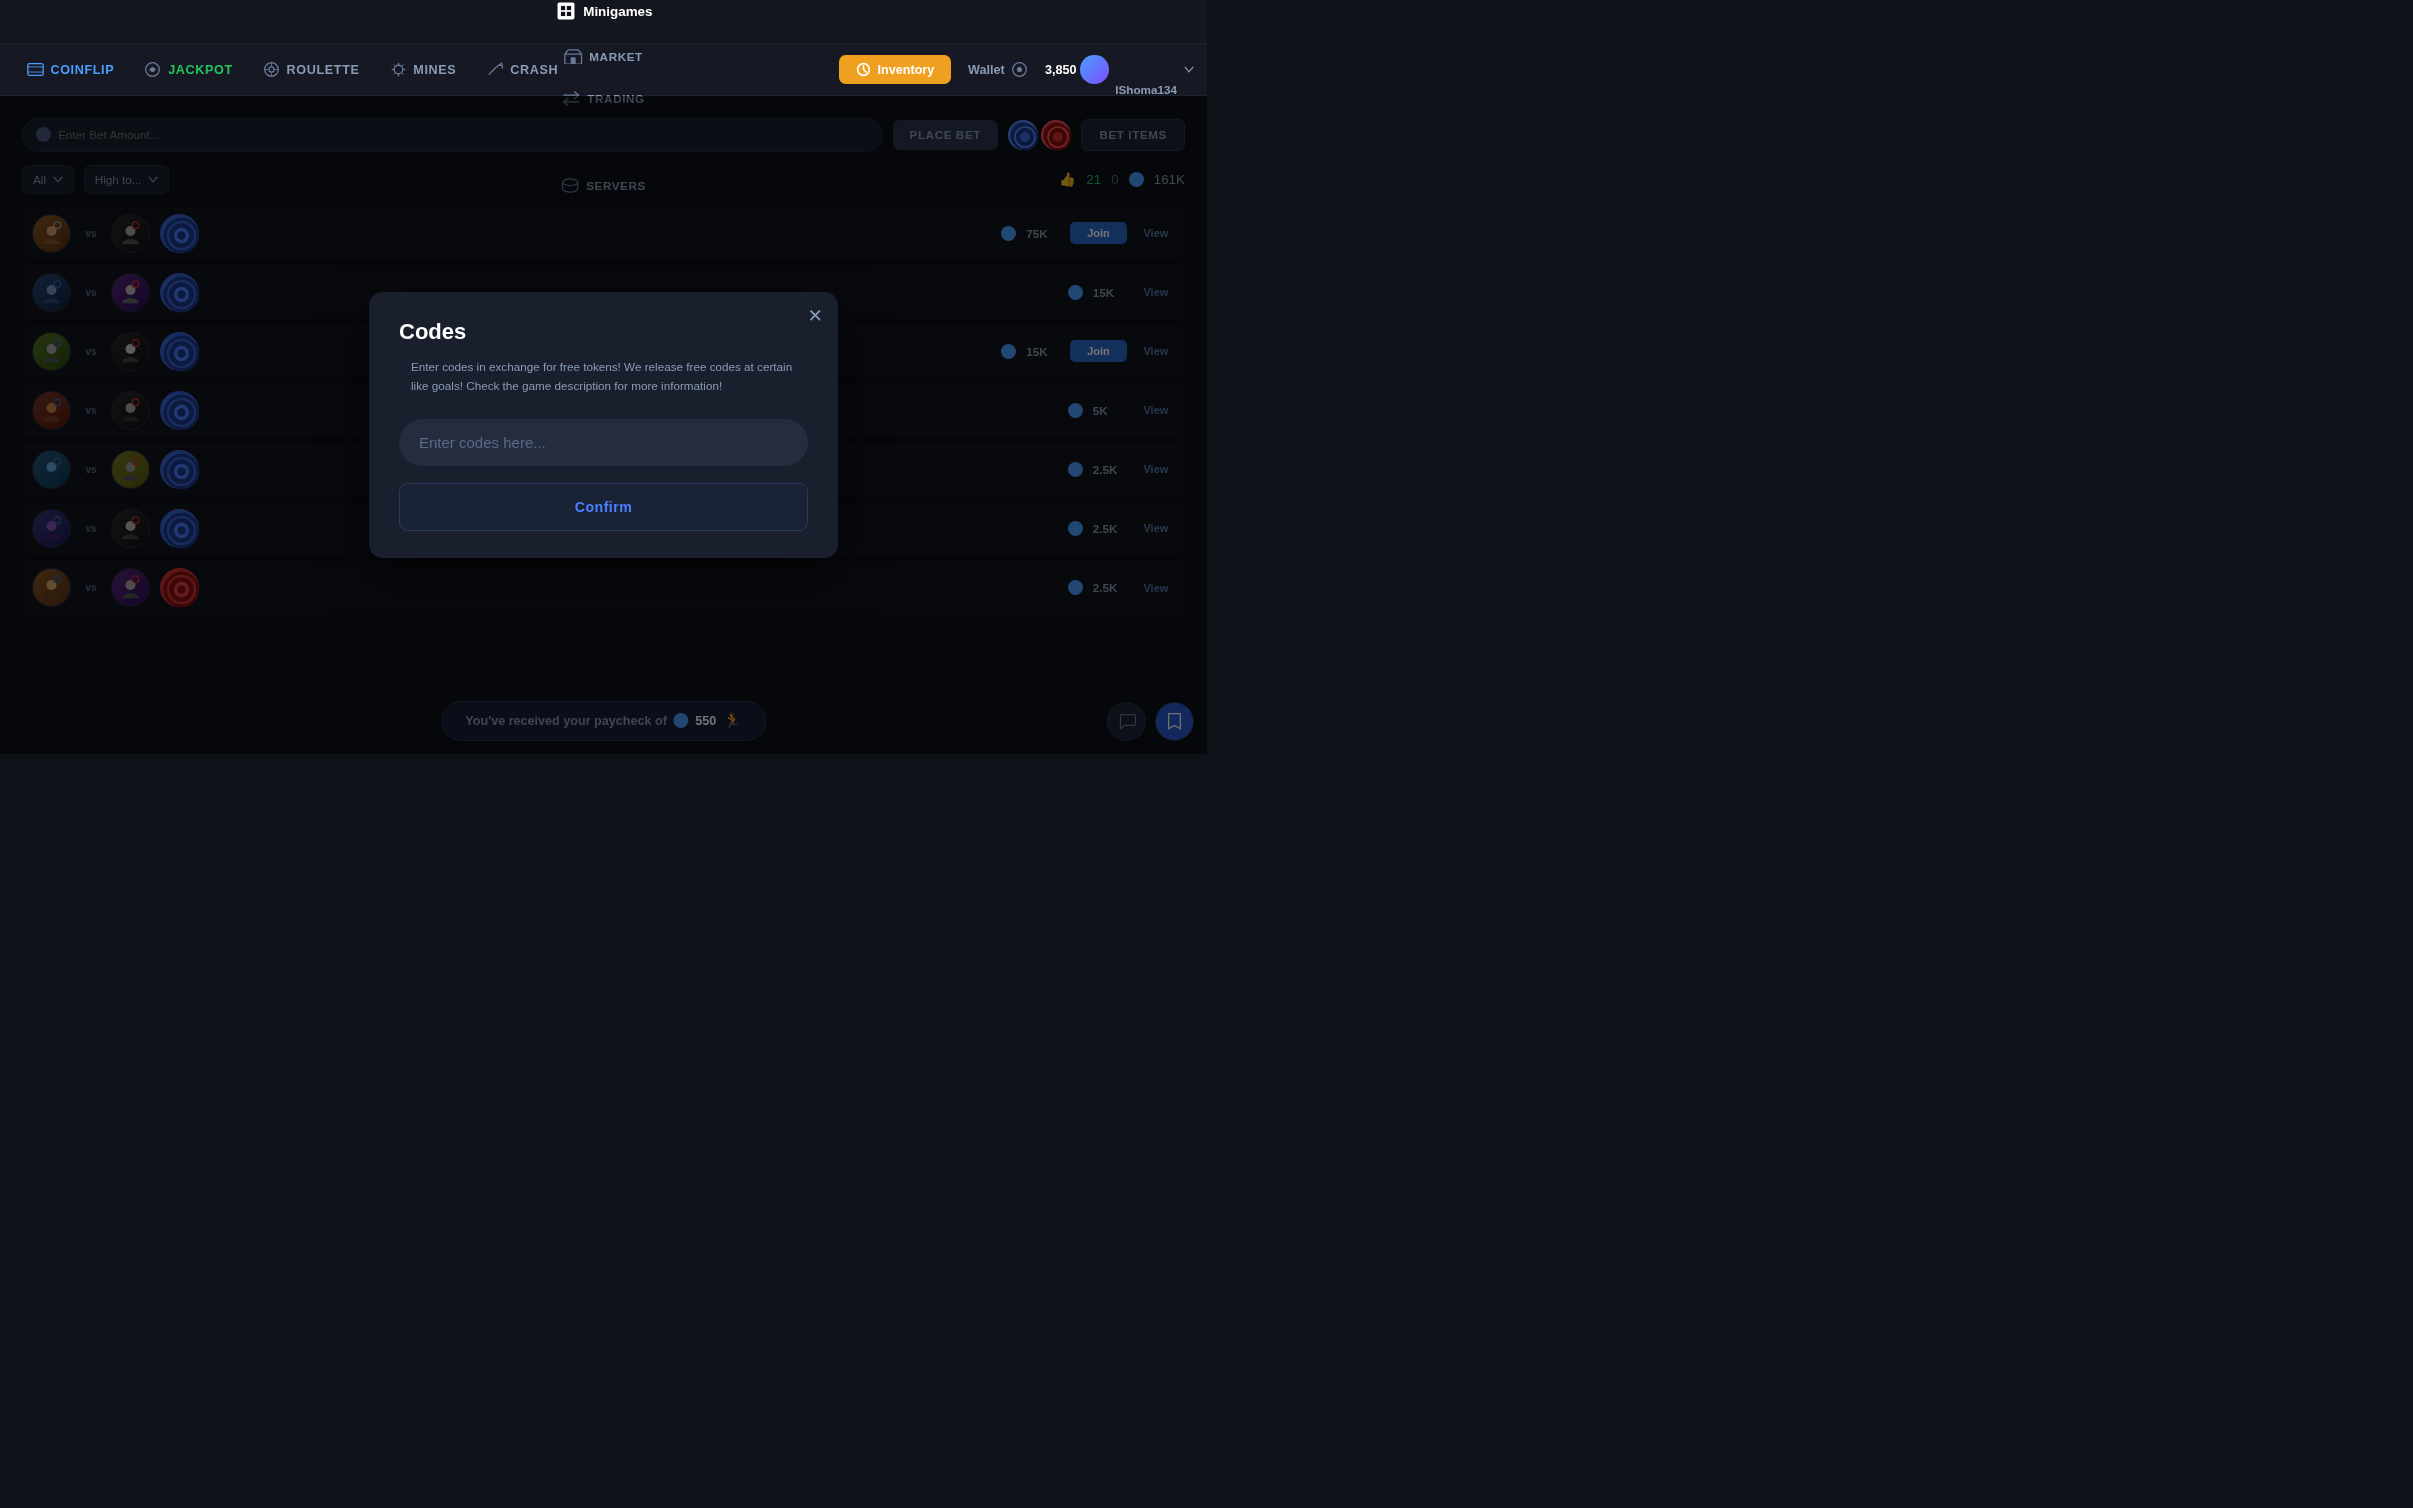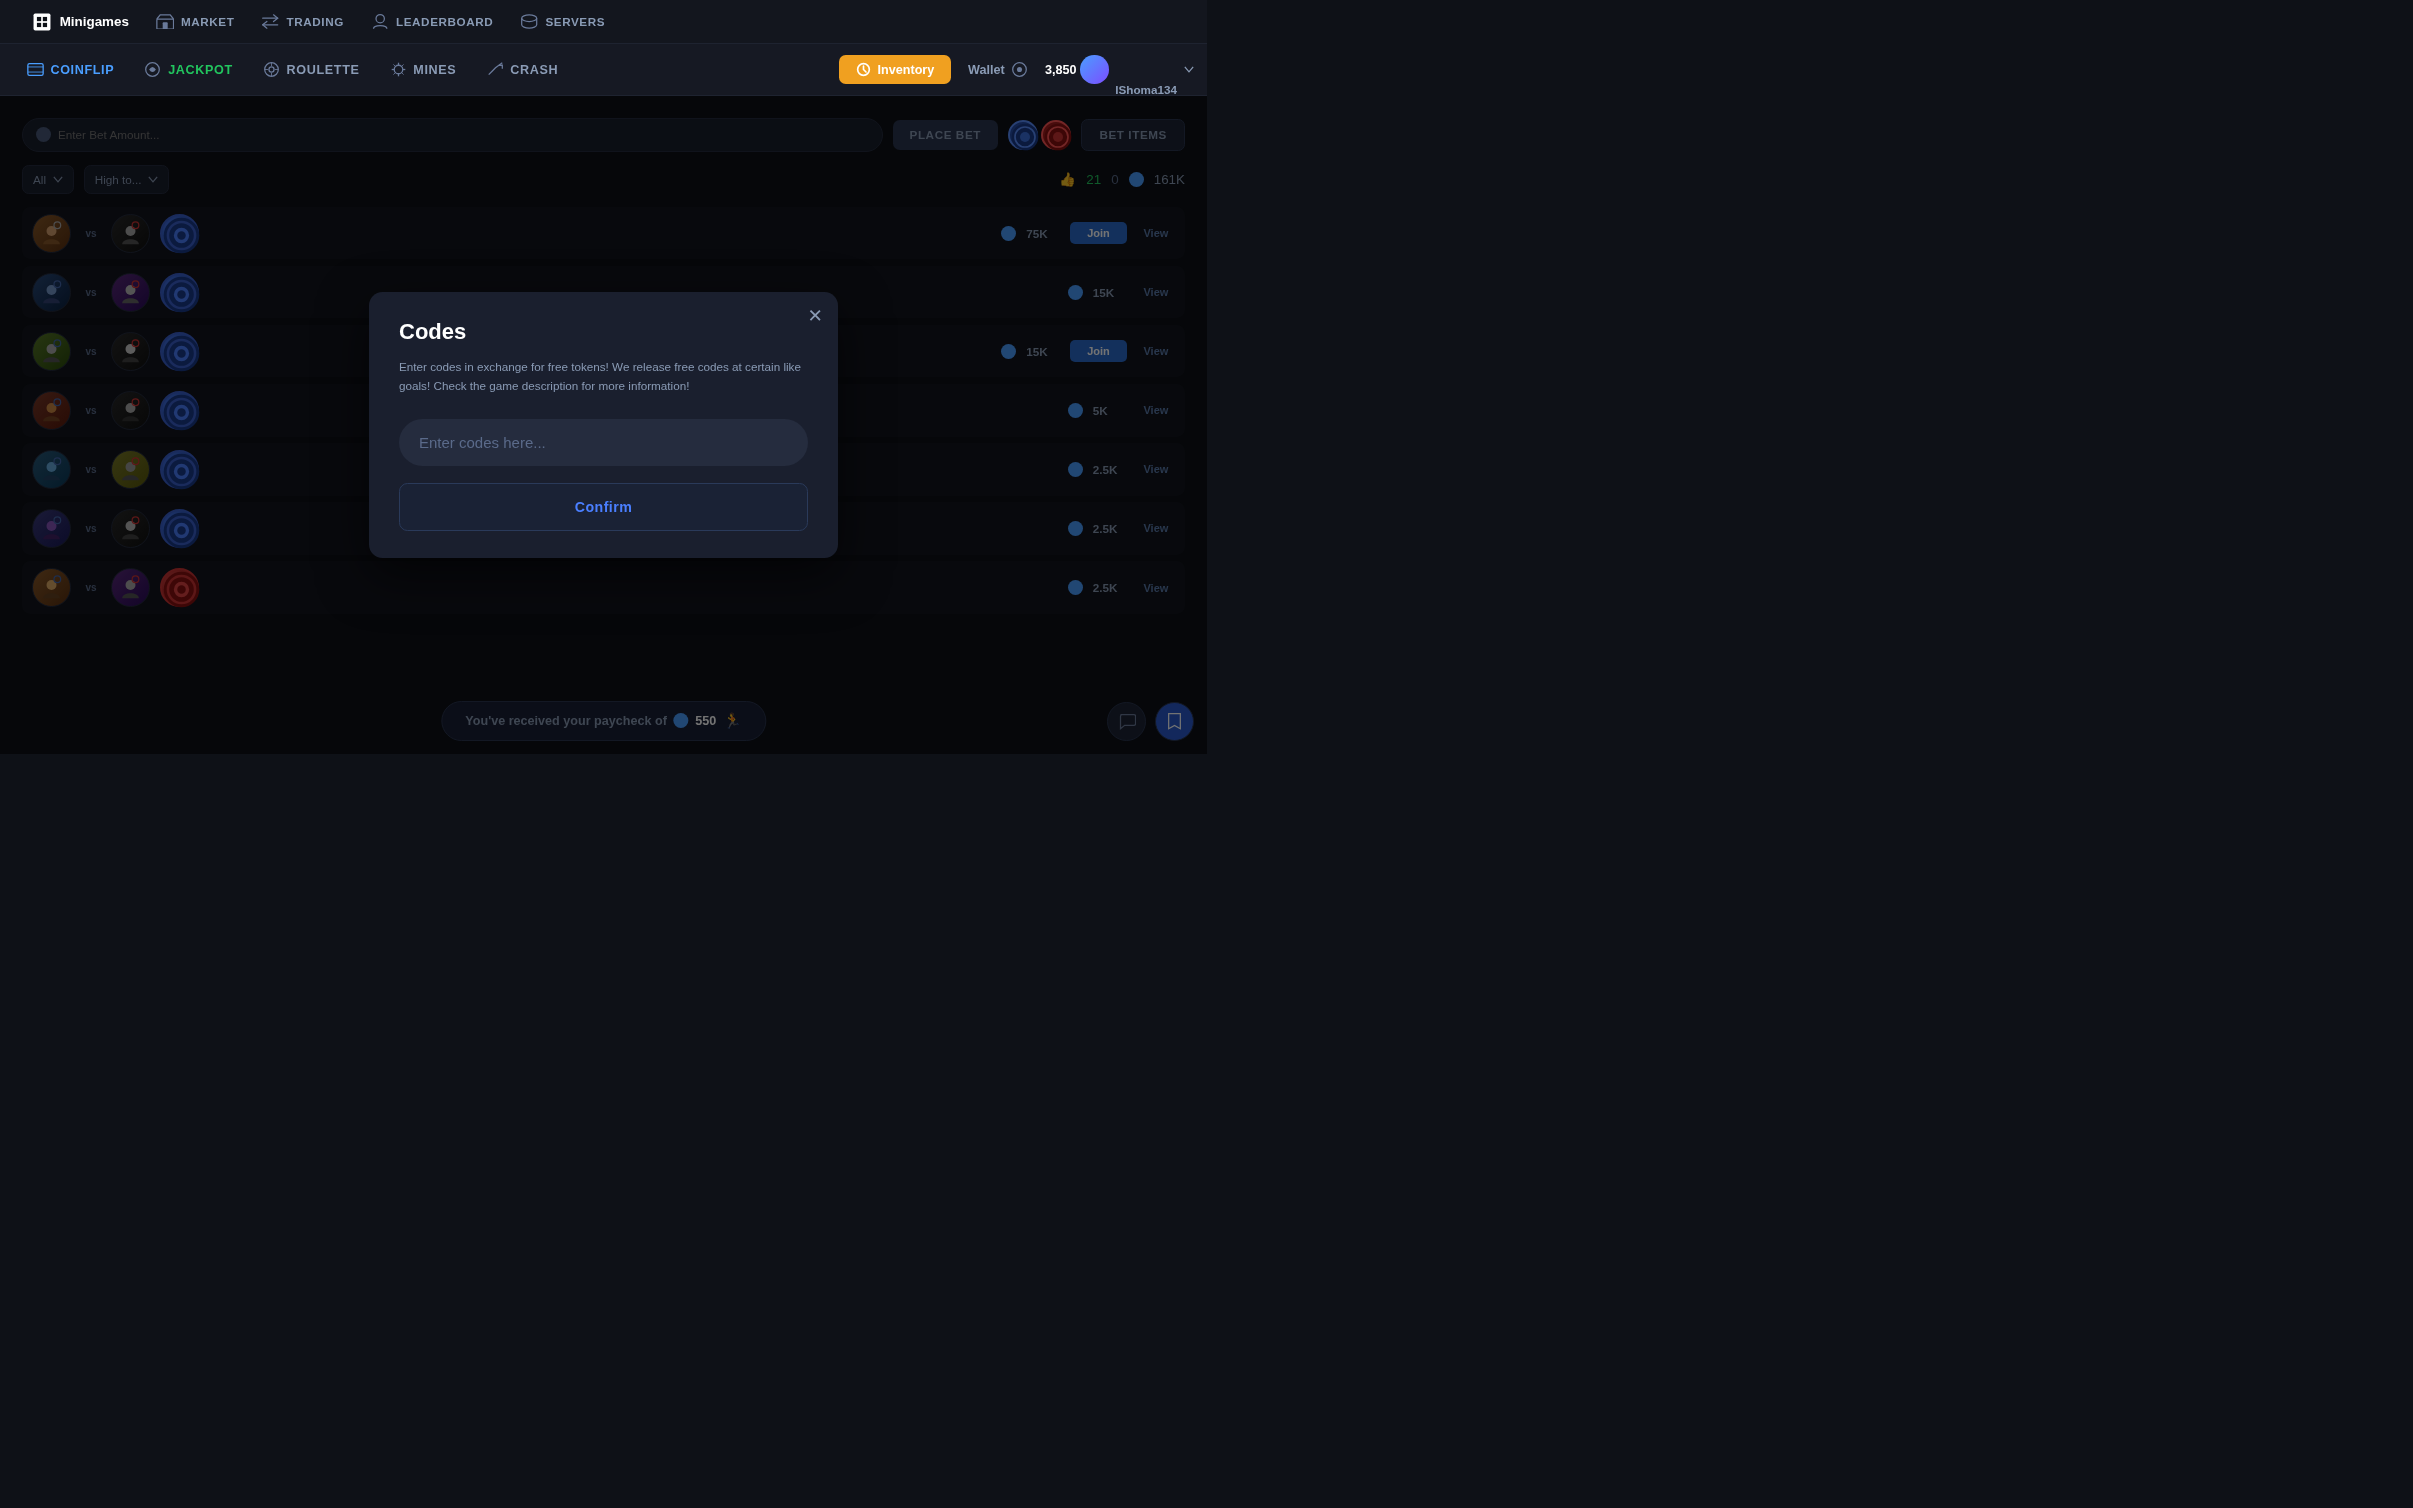--- a/index.html
+++ b/index.html
@@ -12,23 +12,24 @@
       overflow: hidden;
       position: relative;
     }
 
     
     .top-nav {
       background: #13161e;
       height: 44px;
       display: flex;
       align-items: center;
-      padding: 0 31px;
+      padding: 0 3px;
       gap: 27px;
       border-bottom: 0.8px solid #1e2330;
+      flex-direction: column;
     }
     .nav-logo {
       display: flex;
       align-items: center;
       gap: 6.7px;
       font-weight: 700;
       font-size: 13.4px;
       color: #fff;
     }
     .nav-item {
@@ -401,20 +402,21 @@
       font-size: 22px;
       font-weight: 800;
       color: #fff;
       margin-bottom: 13.4px;
     }
     .modal-desc {
       font-size: 11.7px;
       color: #8a9bb5;
       line-height: 1.6;
       margin-bottom: 23.5px;
+      margin-left: 12px;
     }
     .modal-input {
       width: 100%;
       background: #252c3e;
       border: none;
       border-radius: 25px;
       padding: 15px 20px;
       font-size: 15px;
       color: #6a7a9a;
       outline: none;

